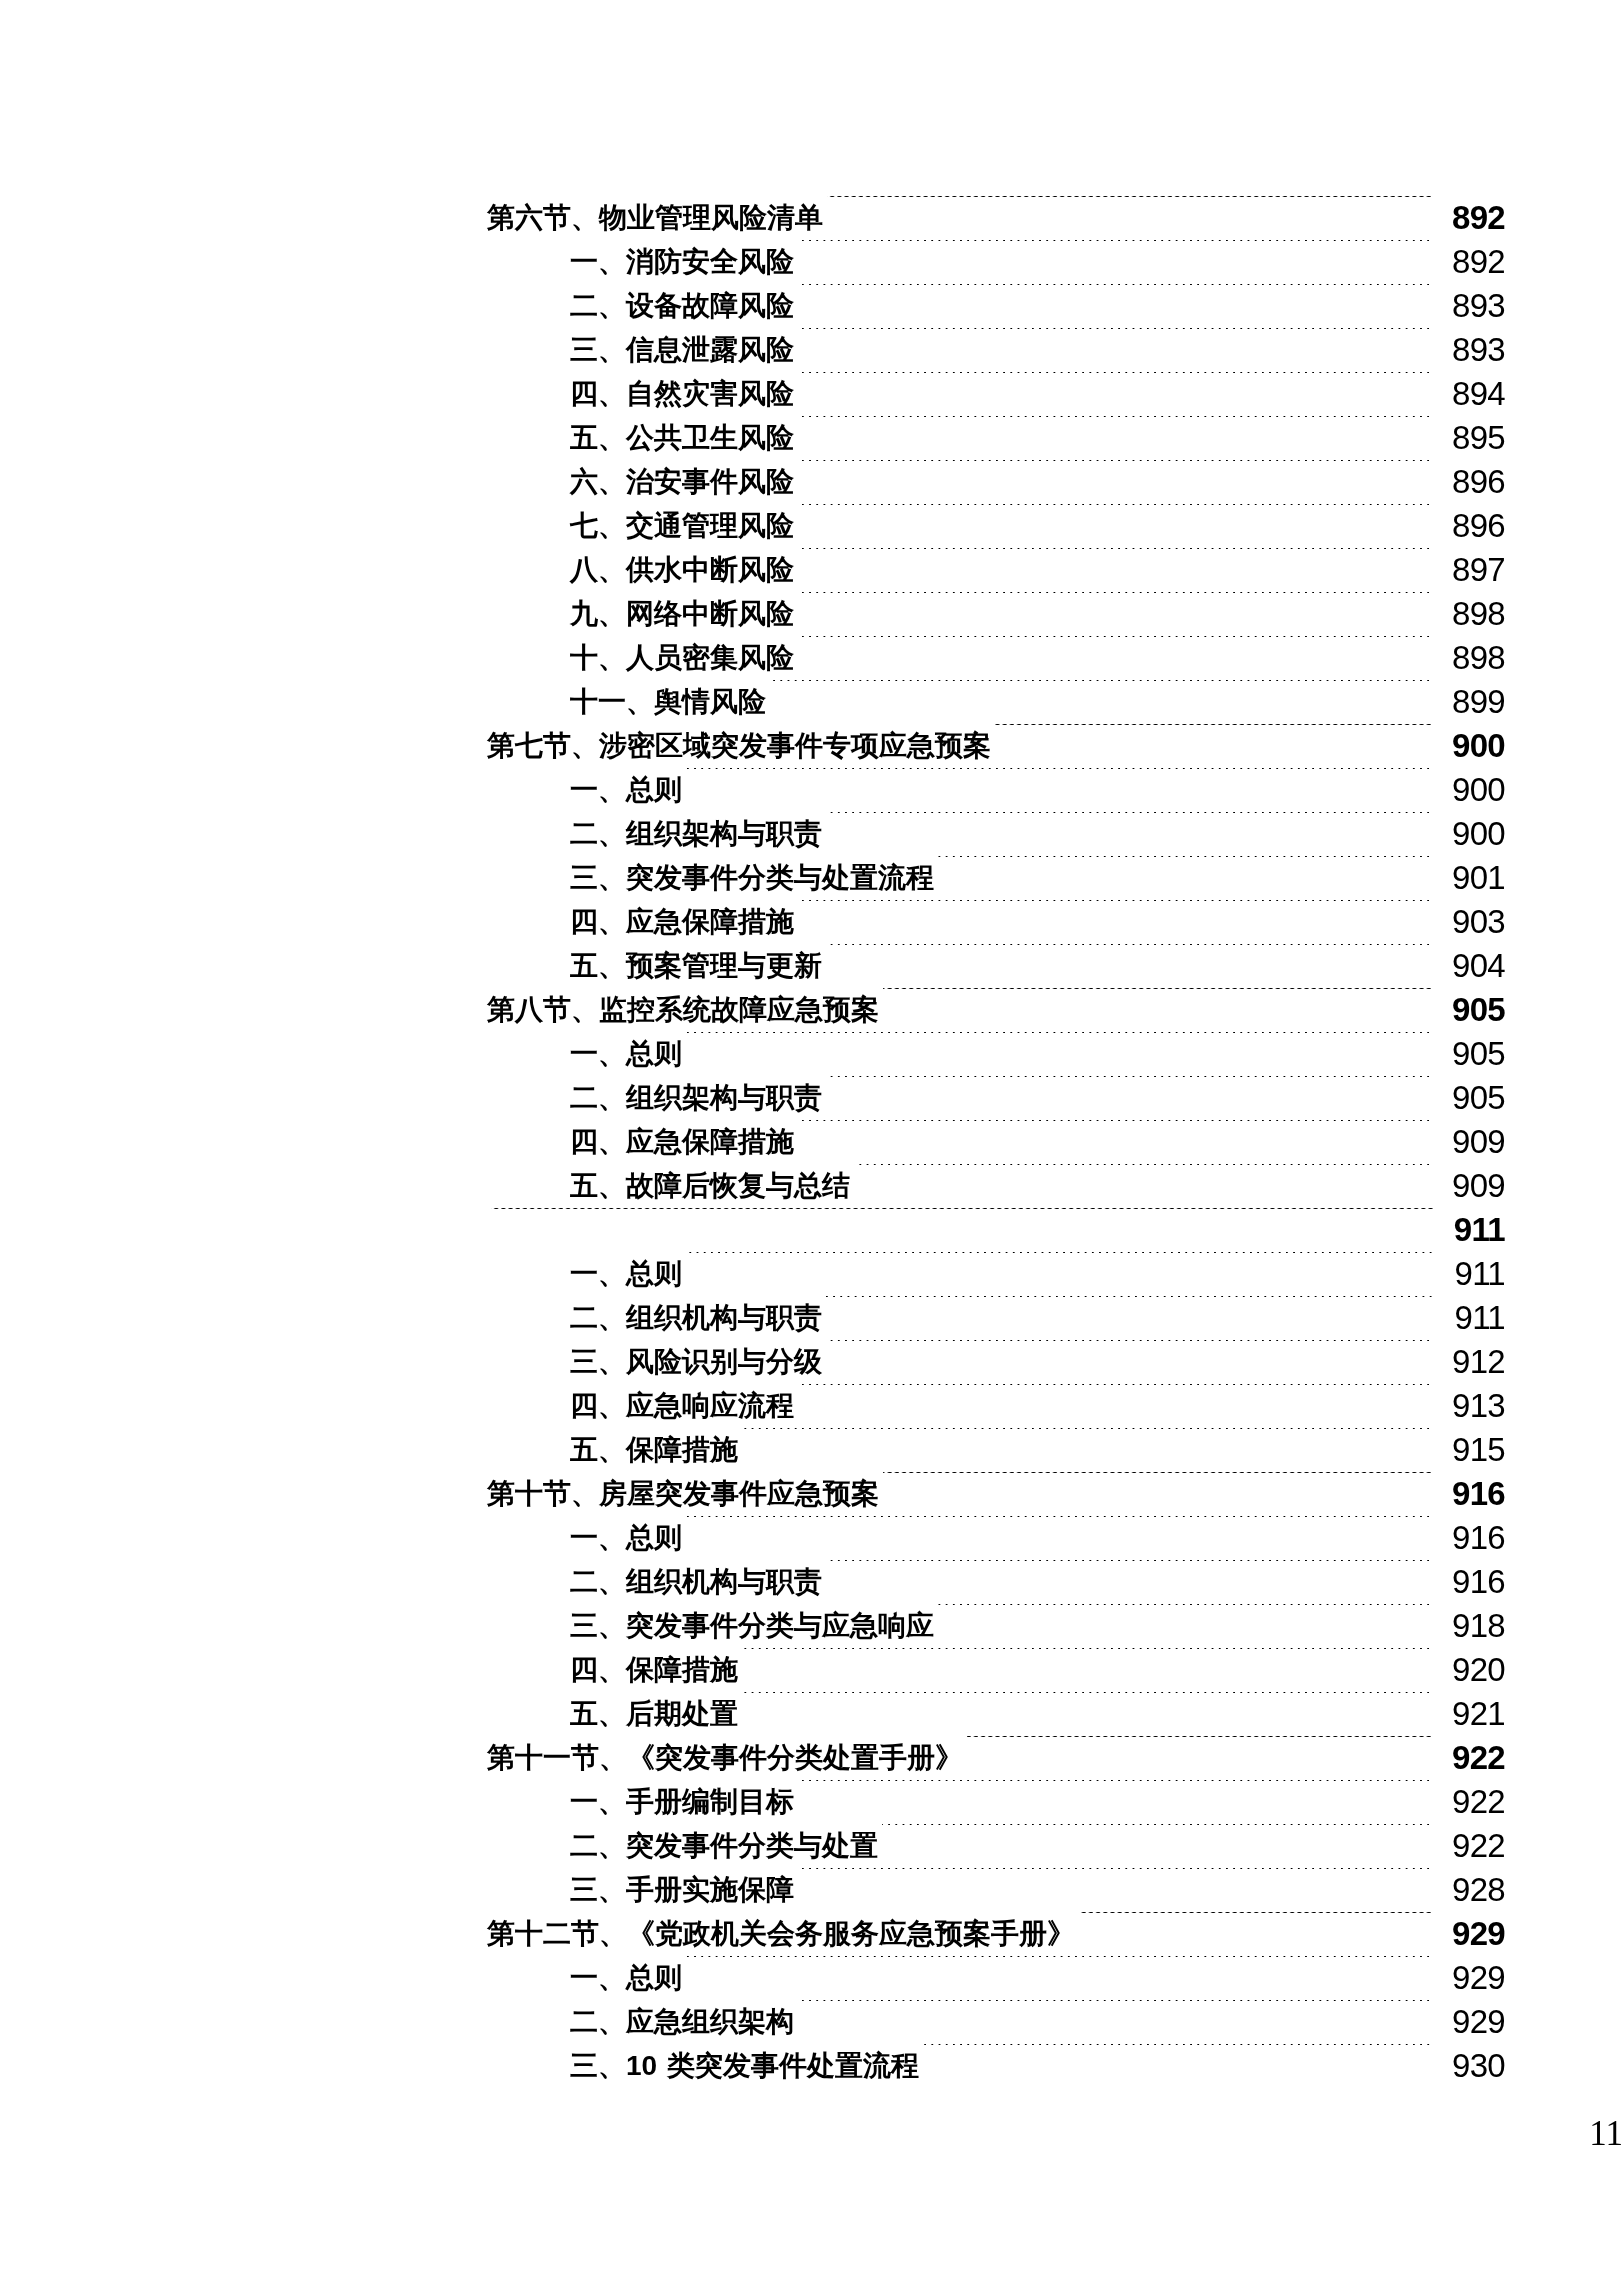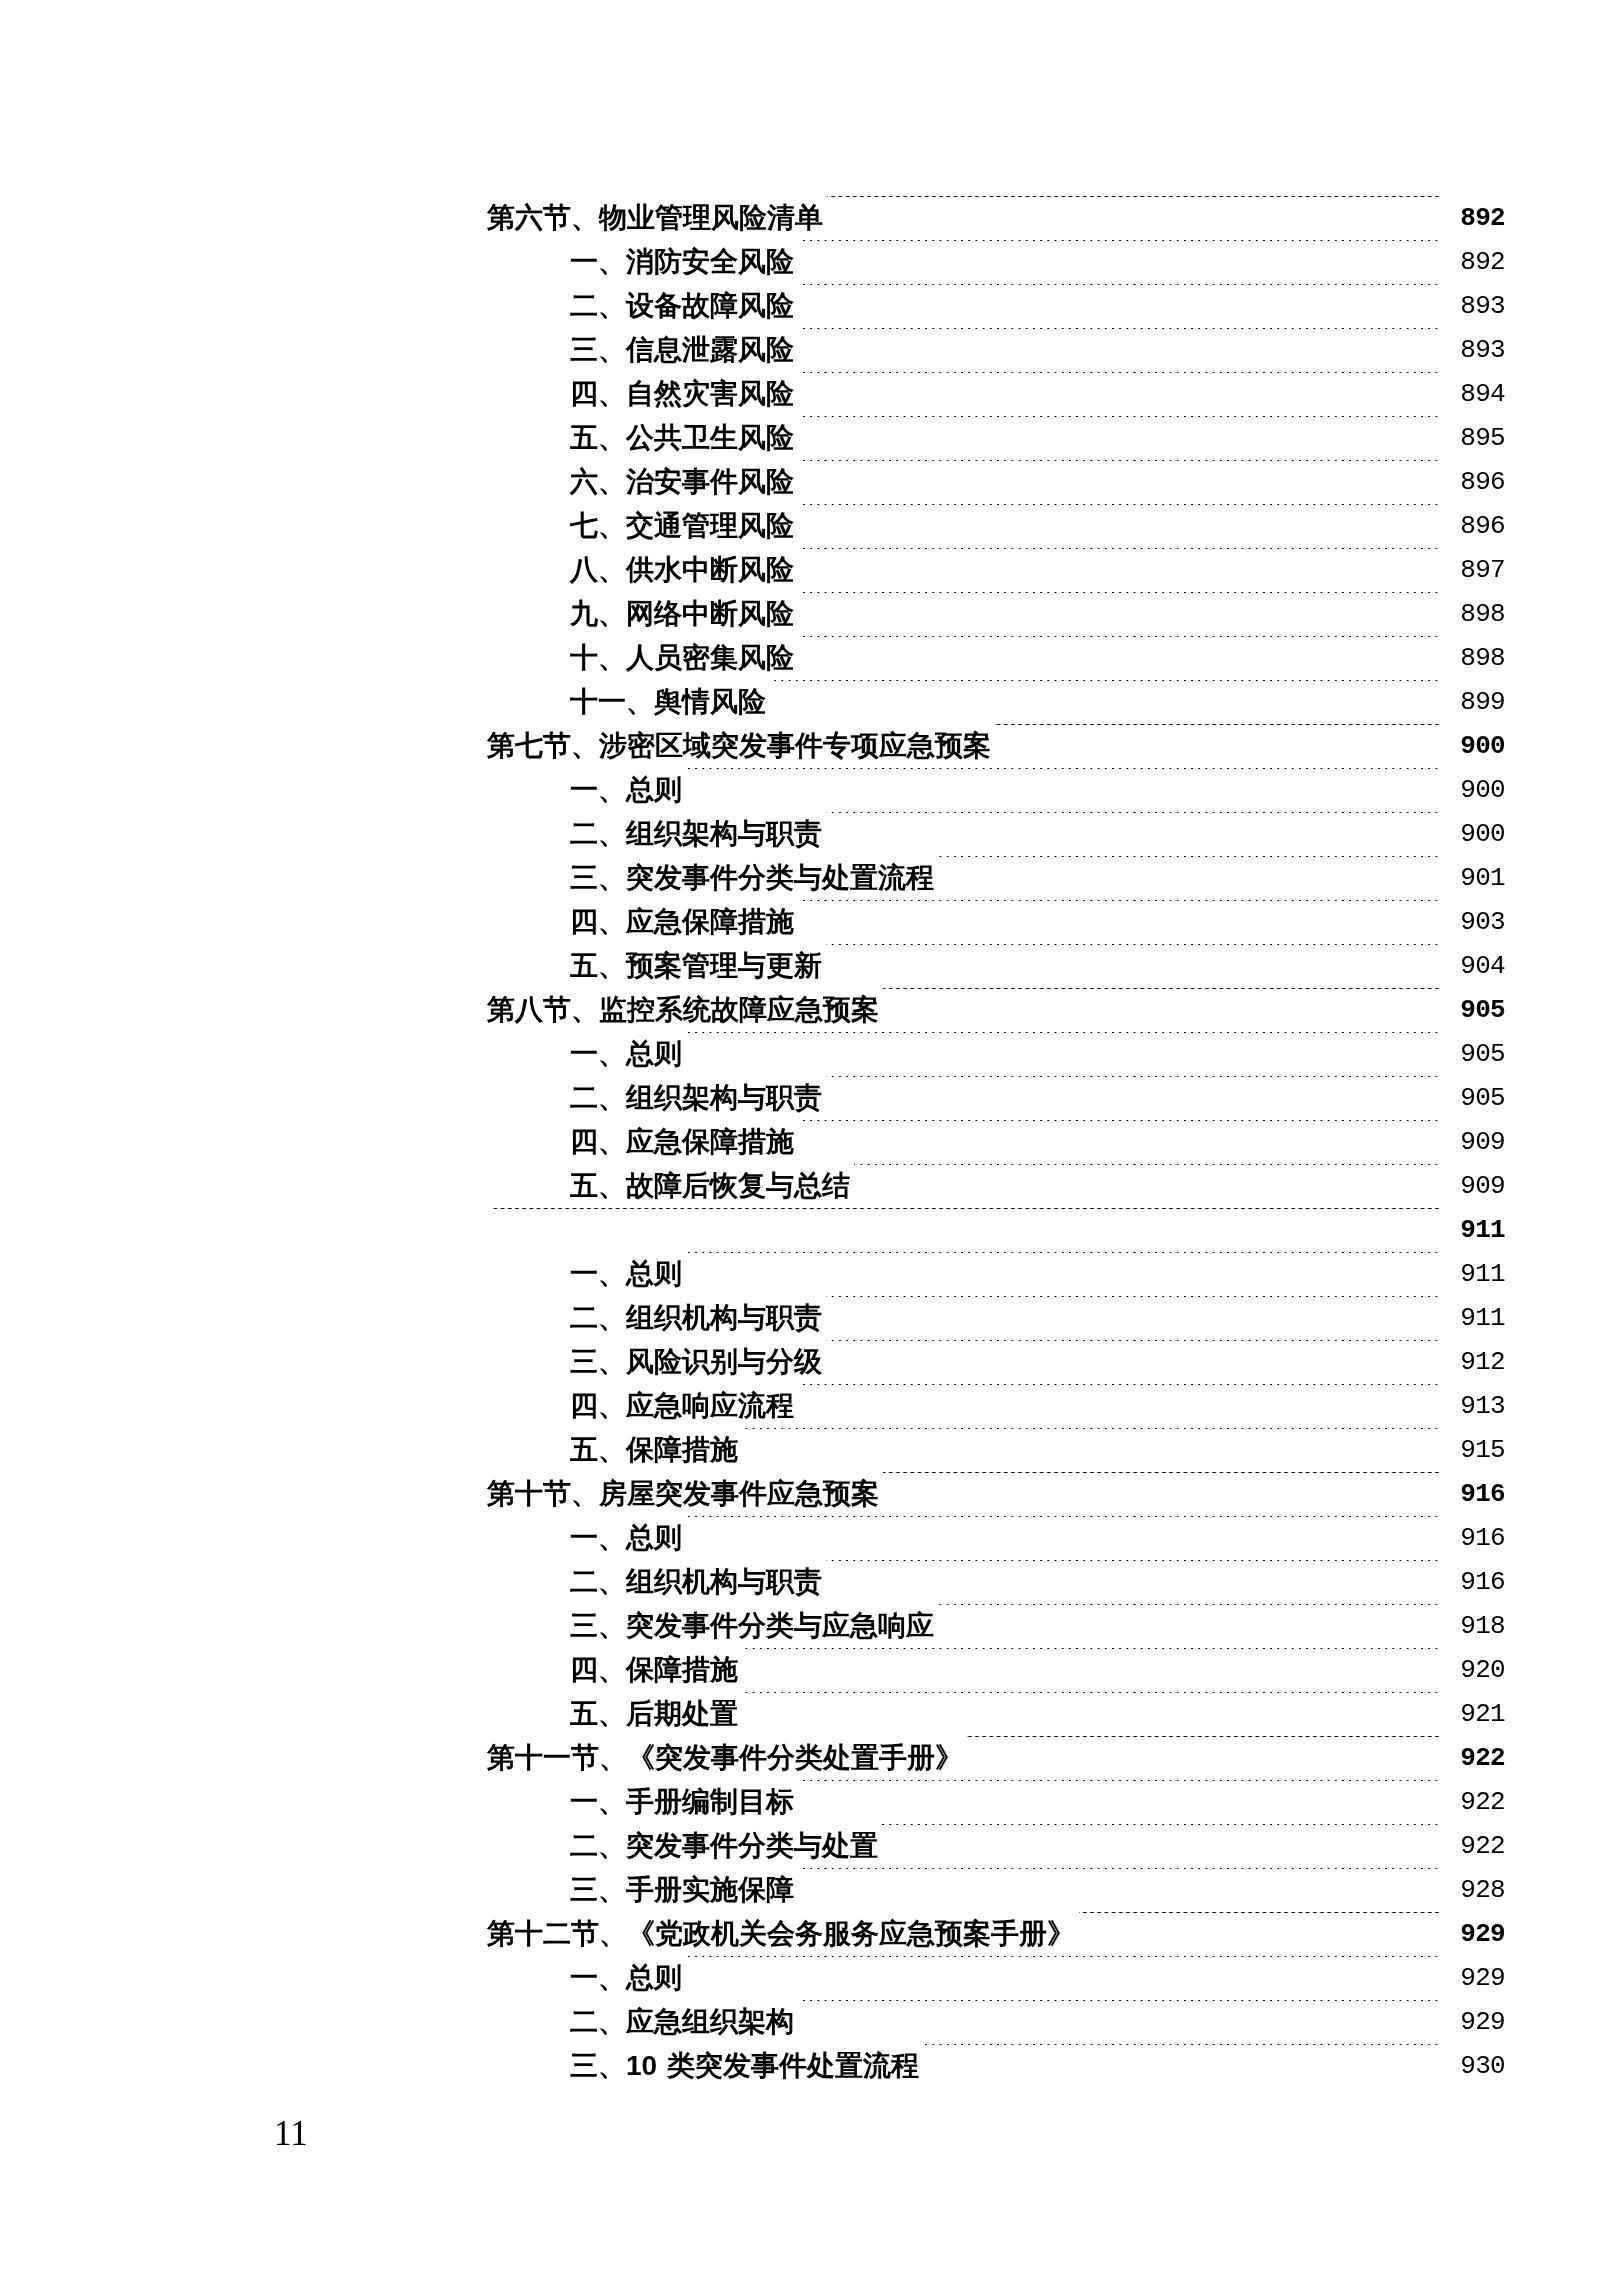--- a/index.html
+++ b/index.html
@@ -63,34 +63,34 @@
       background-repeat: repeat-x;
       background-position: right bottom;
     }
     .toc-row.section .leader::before {
       height: 4.6px;
       background-image: radial-gradient(circle at 2.3px 2.3px, #000 2px, transparent 2.2px);
       background-size: 7.2px 4.6px;
     }
     .page {
       flex: 0 0 auto;
-      font-family: Liberation Mono, monospace;
-      font-size: 26px;
+      font-family: Liberation Sans, sans-serif;
+      font-size: 33px;
       letter-spacing: -0.7px;
       margin-left: 16px;
     }
     .toc-row.section .page {
       font-weight: bold;
     }
     .footer-page {
       position: absolute;
       left: 0;
       width: 1623px;
       top: 2114px;
-      text-align: left;
+      text-align: right;
       padding-left: 274px;
       box-sizing: border-box;
       font-family: "Liberation Serif", "DejaVu Serif", serif;
       font-size: 35px;
     }
   </style>
 </head>
 <body>
 
 <div class="toc" id="toc">

